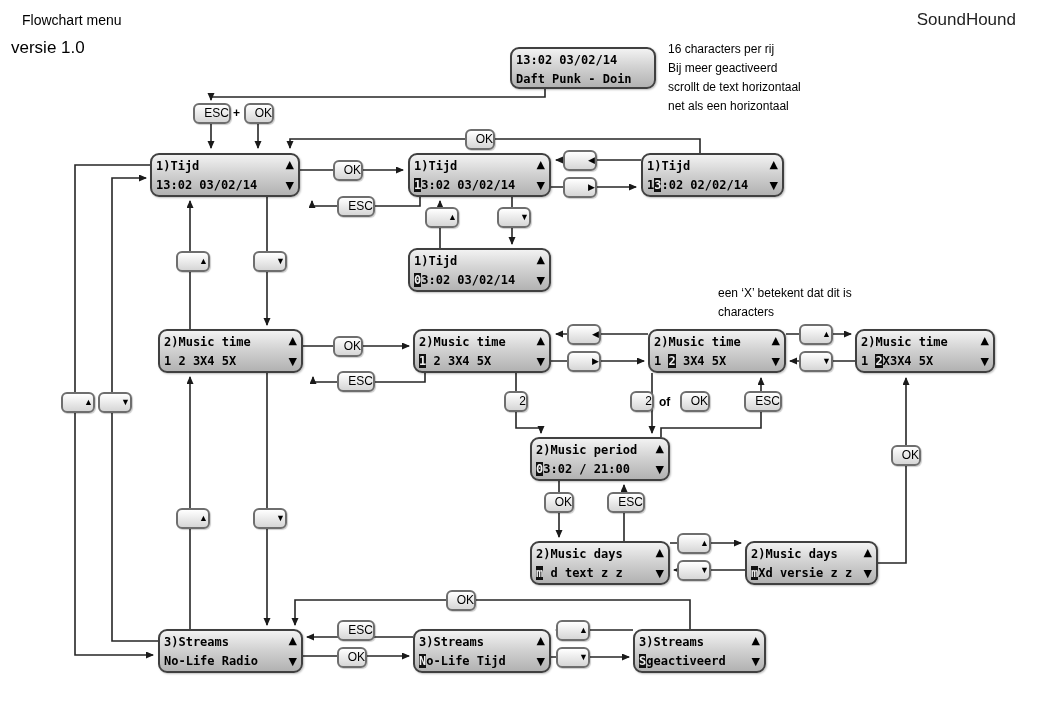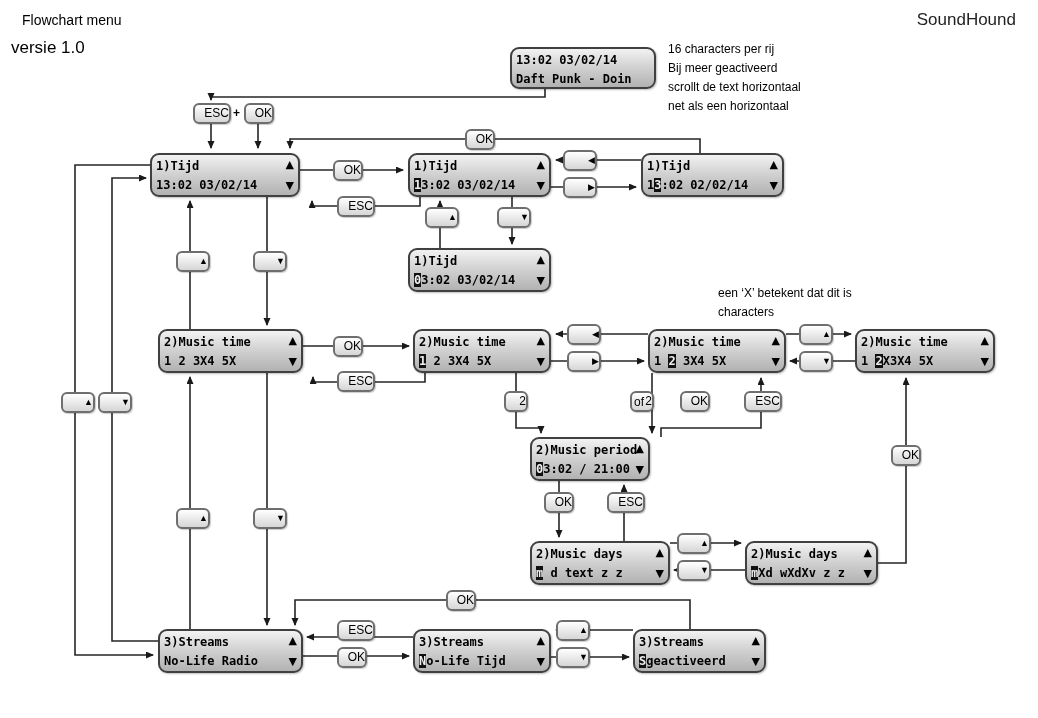--- a/index.html
+++ b/index.html
@@ -144,37 +144,37 @@
     <span class="arr dn">▼</span>
   </div>
 
   <div class="lcd" style="left:855px;top:329px;width:140px">
     <div class="line"><span>2)Music time</span></div>
     <div class="line"><span>1 </span><span class="inv">2</span><span>X3X4 5X</span></div>
     <span class="arr up">▲</span>
     <span class="arr dn">▼</span>
   </div>
 
-  <div class="lcd" style="left:530px;top:437px;width:120px">
+  <div class="lcd" style="left:530px;top:437px;width:140px">
     <div class="line"><span>2)Music period</span></div>
     <div class="line"><span></span><span class="inv">0</span><span>3:02 / 21:00</span></div>
     <span class="arr up">▲</span>
     <span class="arr dn">▼</span>
   </div>
 
   <div class="lcd" style="left:530px;top:541px;width:140px">
     <div class="line"><span>2)Music days</span></div>
     <div class="line"><span></span><span class="inv">m</span><span> d text z z</span></div>
     <span class="arr up">▲</span>
     <span class="arr dn">▼</span>
   </div>
 
   <div class="lcd" style="left:745px;top:541px;width:133px">
     <div class="line"><span>2)Music days</span></div>
-    <div class="line"><span></span><span class="inv">m</span><span>Xd wXdXv z z</span></div>
+    <div class="line"><span></span><span class="inv">m</span><span>Xd versie z z</span></div>
     <span class="arr up">▲</span>
     <span class="arr dn">▼</span>
   </div>
 
   <div class="lcd" style="left:158px;top:629px;width:145px">
     <div class="line"><span>3)Streams</span></div>
     <div class="line"><span>No-Life Radio</span><span class="inv"></span><span></span></div>
     <span class="arr up">▲</span>
     <span class="arr dn">▼</span>
   </div>
@@ -214,21 +214,21 @@
 
   <div class="btn" style="left:333px;top:336px;width:30px">OK</div>
   <div class="btn" style="left:337px;top:371px;width:38px">ESC</div>
   <div class="btn key" style="left:567px;top:324px;width:34px">◀</div>
   <div class="btn key" style="left:567px;top:351px;width:34px">▶</div>
   <div class="btn key" style="left:799px;top:324px;width:34px">▲</div>
   <div class="btn key" style="left:799px;top:351px;width:34px">▼</div>
 
   <div class="btn" style="left:504px;top:391px;width:24px">2</div>
   <div class="btn" style="left:630px;top:391px;width:24px">2</div>
-  <span class="lbl" style="left:634px;top:395px;font-weight:400">of</span>
+  <span class="lbl" style="left:659px;top:395px;font-weight:700">of</span>
   <div class="btn" style="left:680px;top:391px;width:30px">OK</div>
   <div class="btn" style="left:744px;top:391px;width:38px">ESC</div>
 
   <div class="btn" style="left:891px;top:445px;width:30px">OK</div>
   <div class="btn" style="left:544px;top:492px;width:30px">OK</div>
   <div class="btn" style="left:607px;top:492px;width:38px">ESC</div>
   <div class="btn key" style="left:677px;top:533px;width:34px">▲</div>
   <div class="btn key" style="left:677px;top:560px;width:34px">▼</div>
 
   <div class="btn" style="left:446px;top:590px;width:30px">OK</div>

